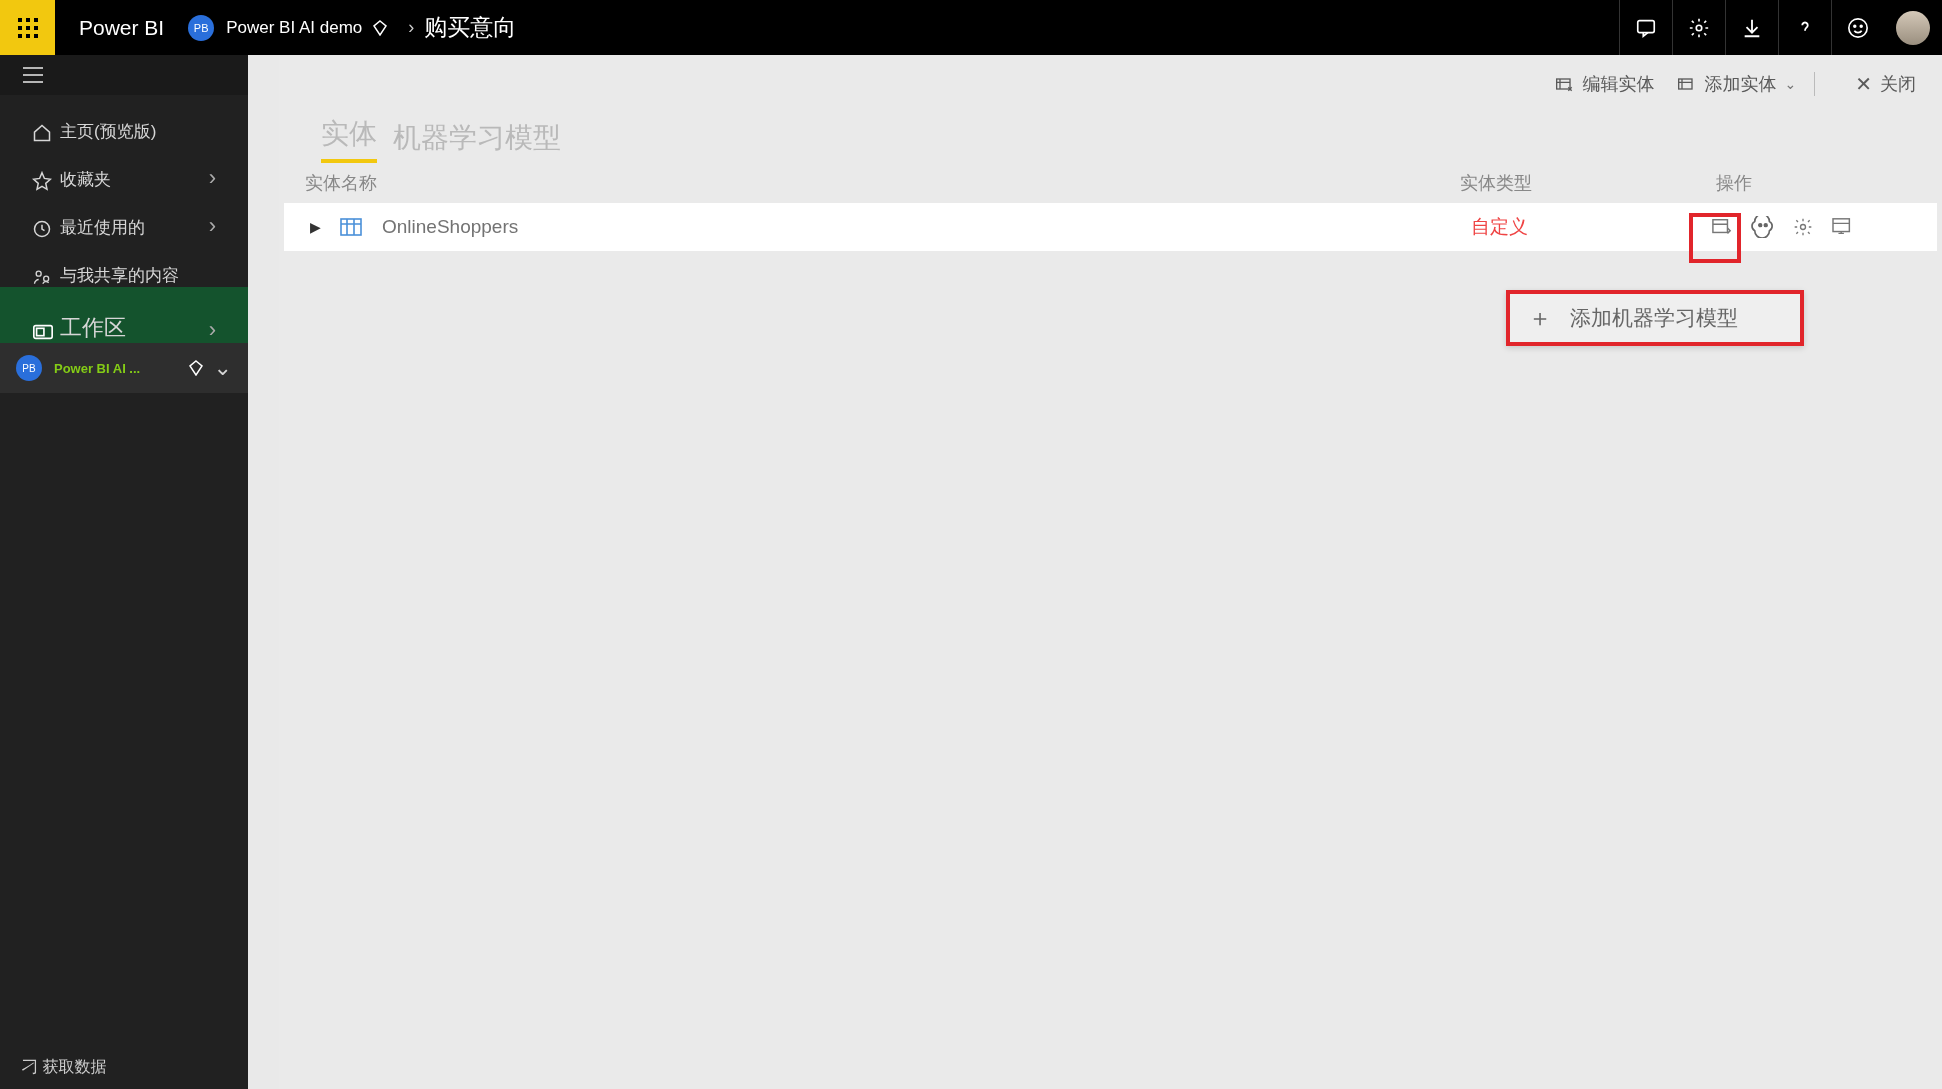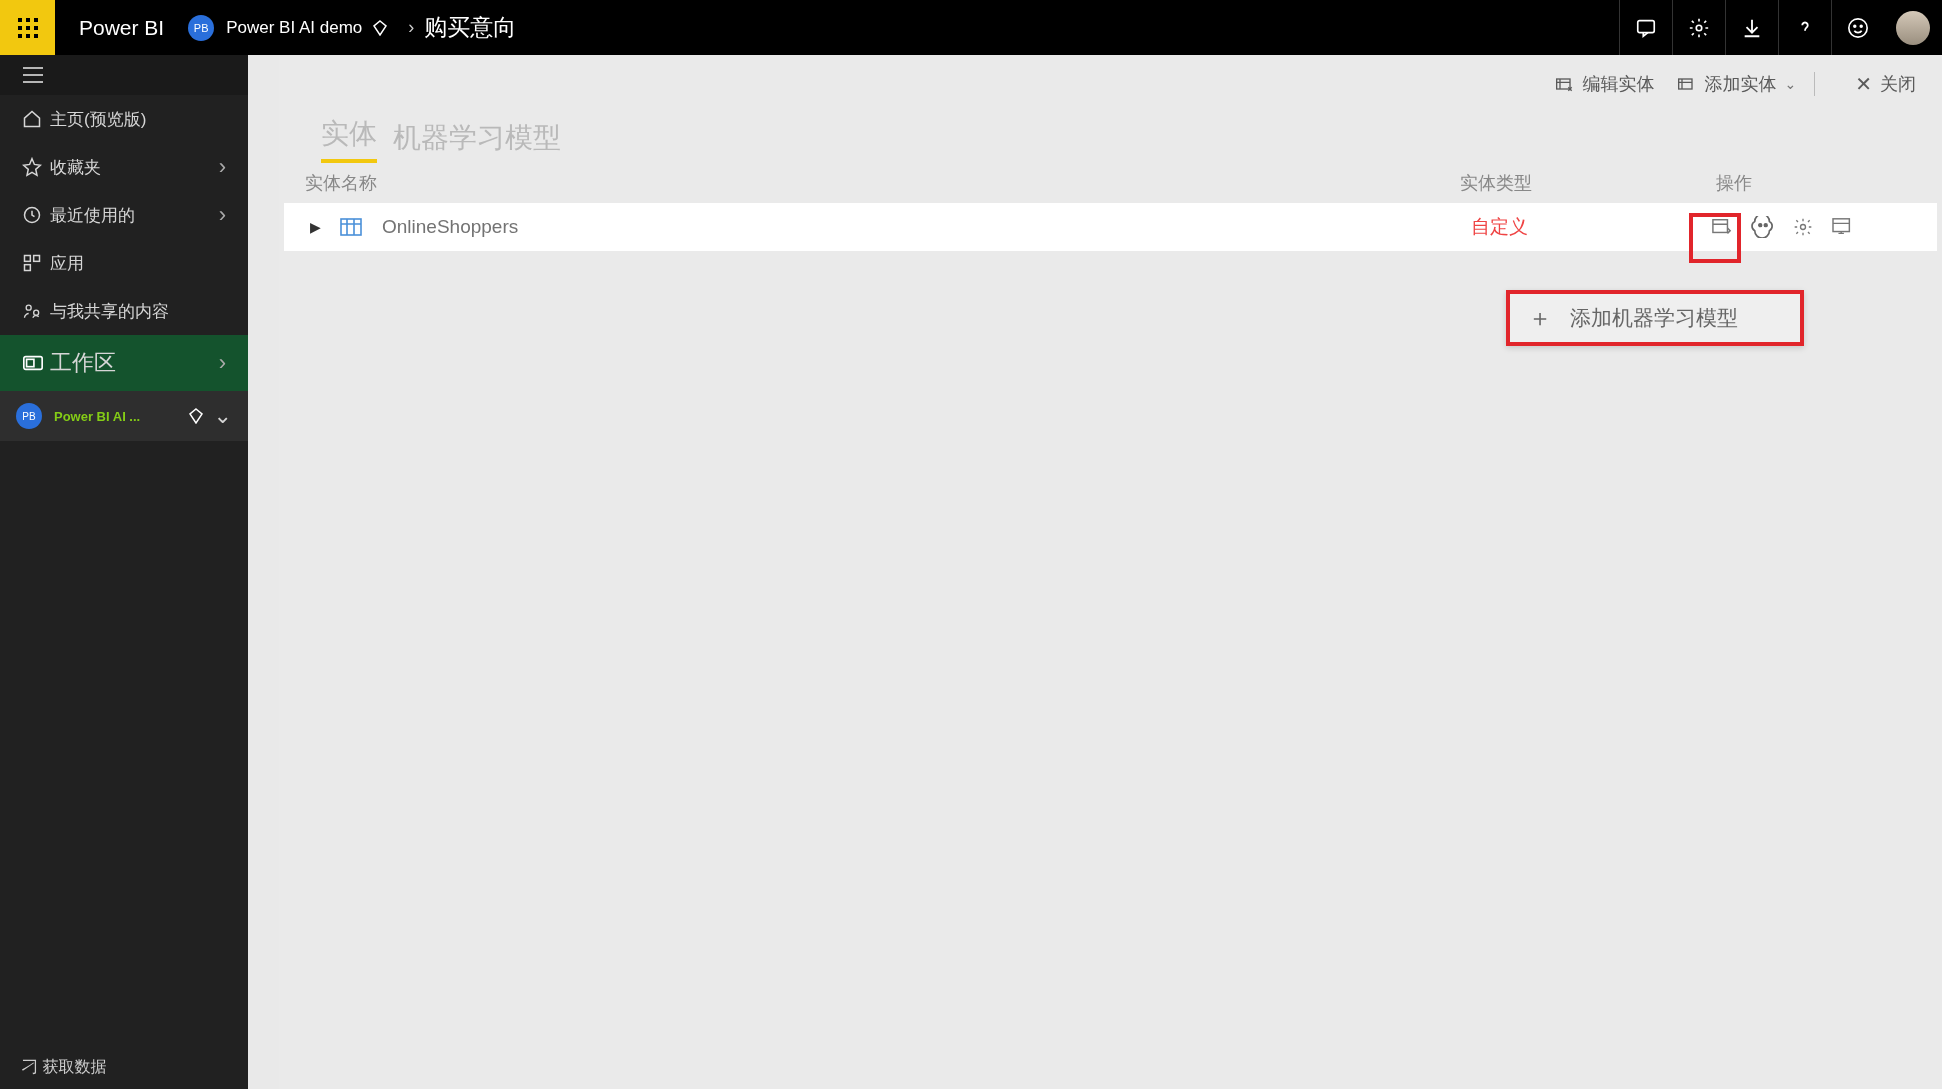--- a/index.html
+++ b/index.html
@@ -14,21 +14,21 @@
 .bc-chev{margin:0 10px;color:#ccc;font-size:18px;}
 .bc-cur{font-size:23px;color:#fff;}
 .spacer{flex:1;}
 .hbtn{width:53px;height:55px;display:flex;align-items:center;justify-content:center;border-left:1px solid #333;color:#fff;cursor:pointer;}
 .hbtn svg{stroke:#fff;fill:none;}
 .avatar{width:34px;height:34px;border-radius:50%;background:linear-gradient(#d4c8b8,#9a8f7f);margin:0 12px;}
 .main{display:flex;height:1034px;}
 .sidebar{width:248px;background:#212121;color:#d6d6d6;display:flex;flex-direction:column;}
 .burger{height:40px;display:flex;align-items:center;padding:0 22px;background:#1a1a1a;}
 .burger svg{stroke:#b6b6b6;}
-.nav-item{height:48px;display:flex;align-items:center;padding:0 22px;font-size:17px;cursor:pointer;}
+.nav-item{height:48px;display:flex;align-items:flex-end;padding:0 32px;font-size:17px;cursor:pointer;}
 .nav-item .icon{width:28px;display:flex;align-items:center;}
 .nav-item .label{flex:1;}
 .nav-item .chev{color:#aaa;font-size:22px;}
 .nav-item.workspace{height:56px;font-size:22px;background:#14532d;}
 .ws-row{height:50px;display:flex;align-items:center;padding:0 16px;background:#2e2e2e;}
 .ws-row .mini{width:26px;height:26px;border-radius:50%;background:#2a6fdb;color:#fff;font-size:10px;display:flex;align-items:center;justify-content:center;margin-right:12px;}
 .ws-row .name{flex:1;font-size:13px;font-weight:600;color:#84cc16;white-space:nowrap;overflow:hidden;text-overflow:ellipsis;}
 .ws-row .wsi{margin-left:10px;font-size:18px;}
 .sb-spacer{flex:1;}
 .sb-footer{height:44px;display:flex;align-items:center;padding:0 22px;font-size:16px;color:#ccc;}
@@ -148,30 +148,20 @@
           <svg width="20" height="20" viewBox="0 0 24 24" fill="none" stroke="#d6d6d6" stroke-width="1.8">
             <circle cx="12" cy="12" r="9"></circle>
             <path d="M12 7v5l3 2"></path>
           </svg>
         </span>
       <span class="label">最近使用的</span>
       <span class="chev">›</span>
     </div>
     <div class="nav-item">
       <span class="icon">
-          <svg width="20" height="20" viewBox="0 0 24 24" fill="none" stroke="#d6d6d6" stroke-width="1.8">
-            <rect x="3" y="3" width="7" height="7"></rect>
-            <rect x="14" y="3" width="7" height="7"></rect>
-            <rect x="3" y="14" width="7" height="7"></rect>
-          </svg>
-        </span>
-      <span class="label">应用</span>
-    </div>
-    <div class="nav-item">
-      <span class="icon">
           <svg width="20" height="20" viewBox="0 0 24 24" fill="none" stroke="#d6d6d6" stroke-width="1.6">
             <circle cx="8" cy="8" r="3"></circle>
             <circle cx="17" cy="14" r="3"></circle>
             <path d="M3 20c0-3 3-5 5-5M13 20c1-3 5-3 7-1"></path>
           </svg>
         </span>
       <span class="label">与我共享的内容</span>
     </div>
     <div class="nav-item workspace">
       <span class="icon">

